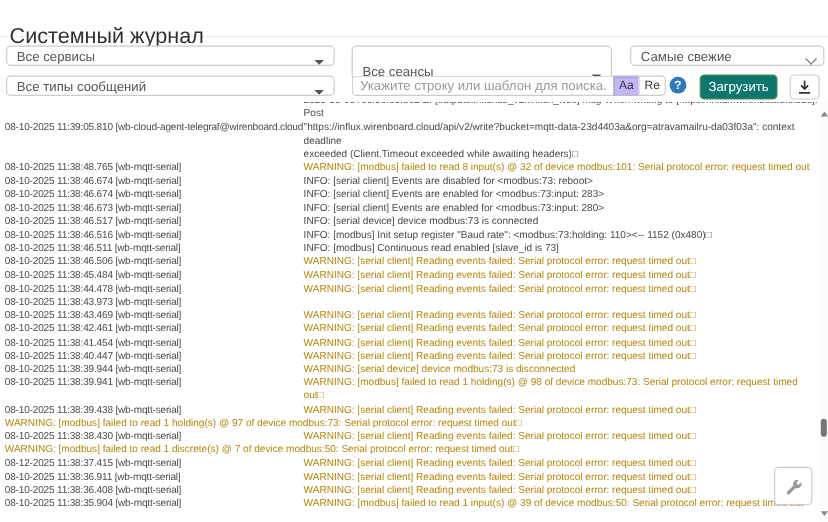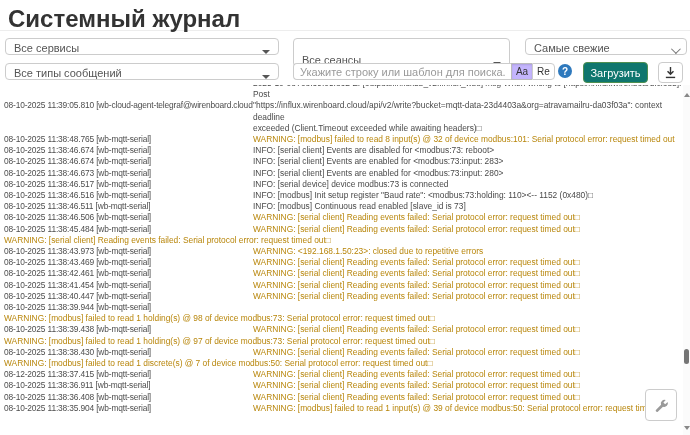--- a/index.html
+++ b/index.html
@@ -2,21 +2,21 @@
 <html><head>
 <meta charset="utf-8">
 <style>
   html,body{margin:0;padding:0;}
   body{
     width:690px;height:435px;overflow:hidden;position:relative;
     background:#fff;font-family:"Liberation Sans",sans-serif;color:#333;
   }
   
   .hdr{position:absolute;left:0;top:0;right:0;height:30px;border-bottom:1px solid #ededed;}
-  .hdr h1{margin:0;padding:5px 0 0 8px;font-size:24px;font-weight:700;color:#333;}
+  .hdr h1{margin:0;padding:20px 0 0 8px;font-size:18px;font-weight:400;color:#333;}
   
   .ctl{position:absolute;box-sizing:border-box;border:1px solid #ccc;border-radius:4px;background:#fff;
        font-size:11px;color:#555;display:flex;align-items:flex-end;padding:0 8px;cursor:pointer;}
   .ctl .lbl{flex:1;white-space:nowrap;overflow:hidden;}
   .caret{width:0;height:0;border-left:4px solid transparent;border-right:4px solid transparent;
          border-top:4px solid #555;margin-left:6px;flex:none;}
   .chev{width:6px;height:6px;border-right:1.5px solid #777;border-bottom:1.5px solid #777;
         transform:rotate(45deg) translateY(-2px);margin-left:6px;flex:none;}
   #sel-services{left:5px;top:38px;width:274px;height:17px;}
   #sel-sessions{left:293px;top:38px;width:217px;height:29px;}
@@ -151,46 +151,48 @@
   </div>
       <div class="log-row lvl-warning">
     <span class="log-meta"><span>08-10-2025 11:38:46.506</span> <span>[wb-mqtt-serial]</span></span>
     <span class="log-body"><span class="log-msg">WARNING: [serial client] Reading events failed: Serial protocol error: request timed out□</span><span class="log-msg-cont" style="display:block"></span></span>
   </div>
       <div class="log-row lvl-warning">
     <span class="log-meta"><span>08-10-2025 11:38:45.484</span> <span>[wb-mqtt-serial]</span></span>
     <span class="log-body"><span class="log-msg">WARNING: [serial client] Reading events failed: Serial protocol error: request timed out□</span><span class="log-msg-cont" style="display:block"></span></span>
   </div>
       <div class="log-row lvl-warning">
+    <span class="log-meta"><span>08-10-2025 11:38:44.478</span> <span>[wb-mqtt-serial]</span></span>
     <span class="log-body"><span class="log-msg">WARNING: [serial client] Reading events failed: Serial protocol error: request timed out□</span><span class="log-msg-cont" style="display:block"></span></span>
   </div>
       <div class="log-row lvl-warning">
     <span class="log-meta"><span>08-10-2025 11:38:43.973</span> <span>[wb-mqtt-serial]</span></span>
-    <span class="log-body"><span class="log-msg">WARNING: &lt;192.168.1.50:23&gt;: closed due to repetitive errors</span><span class="log-msg-cont" style="display:block"></span></span>
   </div>
       <div class="log-row lvl-warning">
     <span class="log-meta"><span>08-10-2025 11:38:43.469</span> <span>[wb-mqtt-serial]</span></span>
     <span class="log-body"><span class="log-msg">WARNING: [serial client] Reading events failed: Serial protocol error: request timed out□</span><span class="log-msg-cont" style="display:block"></span></span>
   </div>
       <div class="log-row lvl-warning">
     <span class="log-meta"><span>08-10-2025 11:38:42.461</span> <span>[wb-mqtt-serial]</span></span>
     <span class="log-body"><span class="log-msg">WARNING: [serial client] Reading events failed: Serial protocol error: request timed out□</span><span class="log-msg-cont" style="display:block"></span></span>
   </div>
       <div class="log-row lvl-warning">
     <span class="log-meta"><span>08-10-2025 11:38:41.454</span> <span>[wb-mqtt-serial]</span></span>
     <span class="log-body"><span class="log-msg">WARNING: [serial client] Reading events failed: Serial protocol error: request timed out□</span><span class="log-msg-cont" style="display:block"></span></span>
   </div>
       <div class="log-row lvl-warning">
     <span class="log-meta"><span>08-10-2025 11:38:40.447</span> <span>[wb-mqtt-serial]</span></span>
     <span class="log-body"><span class="log-msg">WARNING: [serial client] Reading events failed: Serial protocol error: request timed out□</span><span class="log-msg-cont" style="display:block"></span></span>
   </div>
       <div class="log-row lvl-warning">
     <span class="log-meta"><span>08-10-2025 11:38:39.944</span> <span>[wb-mqtt-serial]</span></span>
-  </div>
-      <div class="log-row lvl-warning">
+    <span class="log-body"><span class="log-msg">WARNING: [serial device] device modbus:73 is disconnected</span><span class="log-msg-cont" style="display:block"></span></span>
+  </div>
+      <div class="log-row lvl-warning">
+    <span class="log-meta"><span>08-10-2025 11:38:39.941</span> <span>[wb-mqtt-serial]</span></span>
     <span class="log-body"><span class="log-msg">WARNING: [modbus] failed to read 1 holding(s) @ 98 of device modbus:73: Serial protocol error: request timed out□</span><span class="log-msg-cont" style="display:block"></span></span>
   </div>
       <div class="log-row lvl-warning">
     <span class="log-meta"><span>08-10-2025 11:38:39.438</span> <span>[wb-mqtt-serial]</span></span>
     <span class="log-body"><span class="log-msg">WARNING: [serial client] Reading events failed: Serial protocol error: request timed out□</span><span class="log-msg-cont" style="display:block"></span></span>
   </div>
       <div class="log-row lvl-warning">
     <span class="log-body"><span class="log-msg">WARNING: [modbus] failed to read 1 holding(s) @ 97 of device modbus:73: Serial protocol error: request timed out□</span><span class="log-msg-cont" style="display:block"></span></span>
   </div>
       <div class="log-row lvl-warning">

